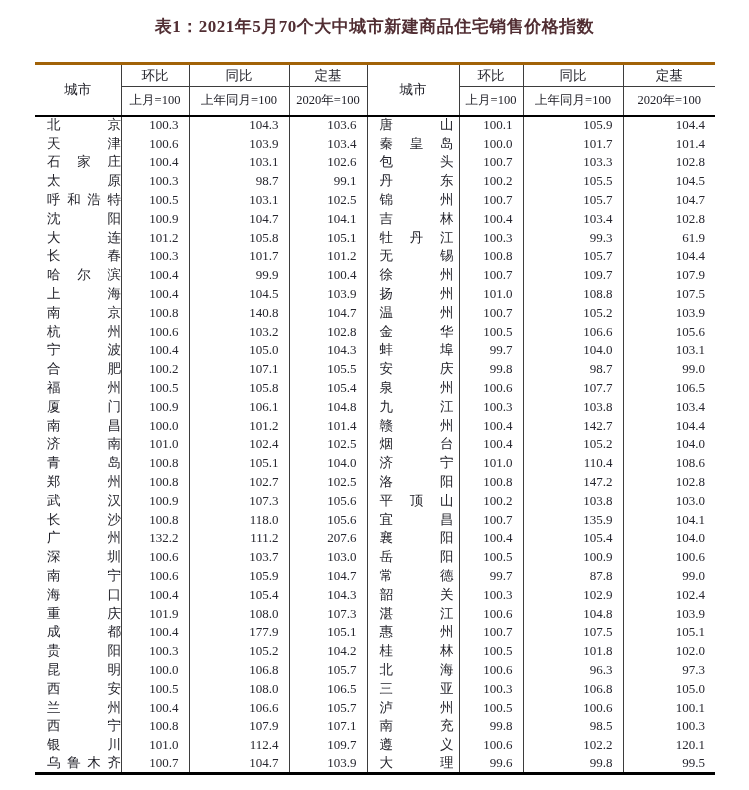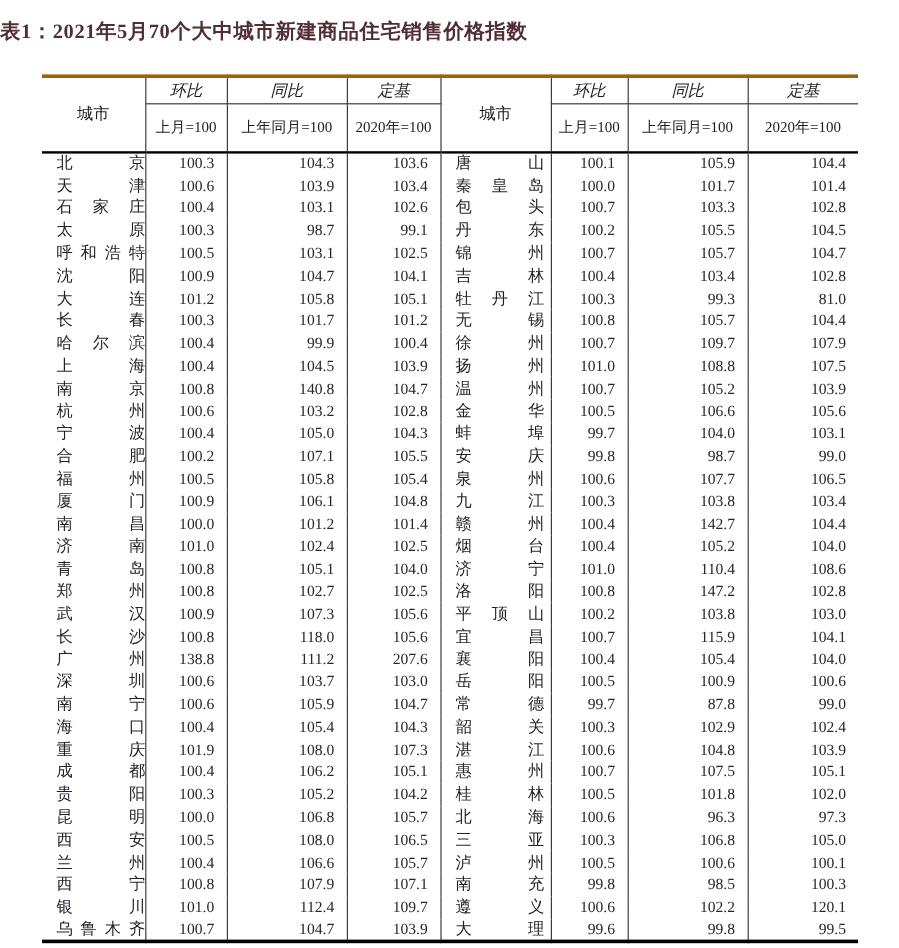--- a/index.html
+++ b/index.html
@@ -7,20 +7,21 @@
   body {
     width: 749px;
     height: 790px;
     font-family: "Liberation Serif", "DejaVu Serif", serif;
     color: #26262e;
     overflow: hidden;
   }
   .page { width: 749px; height: 790px; position: relative; }
   .title {
     margin-top: 15px;
+    text-align: center;
     font-size: 17px;
     font-weight: bold;
     letter-spacing: 0.5px;
     color: #512e33;
     font-family: "Liberation Serif", "DejaVu Serif", serif;
   }
   table.idx {
     margin: 24px 0 0 35px;
     width: 680px;
     border-collapse: collapse;
@@ -43,22 +44,22 @@
     background: #fff;
   }
   th:last-child, td:last-child { border-right: none; }
 
   thead th {
     text-align: center;
     vertical-align: middle;
     color: #1c1c24;
   }
   thead tr.h1 th { height: 23px; font-size: 13.5px; }
-  thead tr.h2 th { height: 40px; font-size: 12.5px; }
-  thead tr.h1 th.sep { border-bottom: 1px solid #3d3d3d; font-style: italic; }
+  thead tr.h2 th { height: 29px; font-size: 12.5px; }
+  thead tr.h1 th.sep { border-bottom: 1px solid #3d3d3d; }
   tbody tr:first-child td { border-top: 2px solid #000; }
 
   tbody td {
     height: 18.8px;
     font-size: 13px;
     vertical-align: middle;
     white-space: nowrap;
   }
   td.num {
     text-align: right;
@@ -180,21 +181,21 @@
   </tr>
 
   <tr>
     <td class="city"><span class="cname">大连</span></td>
     <td class="num">101.2</td>
     <td class="num">105.8</td>
     <td class="num">105.1</td>
     <td class="city"><span class="cname">牡丹江</span></td>
     <td class="num">100.3</td>
     <td class="num">99.3</td>
-    <td class="num">81.0</td>
+    <td class="num">61.9</td>
   </tr>
 
   <tr>
     <td class="city"><span class="cname">长春</span></td>
     <td class="num">100.3</td>
     <td class="num">101.7</td>
     <td class="num">101.2</td>
     <td class="city"><span class="cname">无锡</span></td>
     <td class="num">100.8</td>
     <td class="num">105.7</td>
@@ -344,27 +345,27 @@
     <td class="num">103.0</td>
   </tr>
 
   <tr>
     <td class="city"><span class="cname">长沙</span></td>
     <td class="num">100.8</td>
     <td class="num">118.0</td>
     <td class="num">105.6</td>
     <td class="city"><span class="cname">宜昌</span></td>
     <td class="num">100.7</td>
-    <td class="num">115.9</td>
+    <td class="num">135.9</td>
     <td class="num">104.1</td>
   </tr>
 
   <tr>
     <td class="city"><span class="cname">广州</span></td>
-    <td class="num">138.8</td>
+    <td class="num">132.2</td>
     <td class="num">111.2</td>
     <td class="num">207.6</td>
     <td class="city"><span class="cname">襄阳</span></td>
     <td class="num">100.4</td>
     <td class="num">105.4</td>
     <td class="num">104.0</td>
   </tr>
 
   <tr>
     <td class="city"><span class="cname">深圳</span></td>
@@ -406,21 +407,21 @@
     <td class="num">107.3</td>
     <td class="city"><span class="cname">湛江</span></td>
     <td class="num">100.6</td>
     <td class="num">104.8</td>
     <td class="num">103.9</td>
   </tr>
 
   <tr>
     <td class="city"><span class="cname">成都</span></td>
     <td class="num">100.4</td>
-    <td class="num">106.2</td>
+    <td class="num">177.9</td>
     <td class="num">105.1</td>
     <td class="city"><span class="cname">惠州</span></td>
     <td class="num">100.7</td>
     <td class="num">107.5</td>
     <td class="num">105.1</td>
   </tr>
 
   <tr>
     <td class="city"><span class="cname">贵阳</span></td>
     <td class="num">100.3</td>

